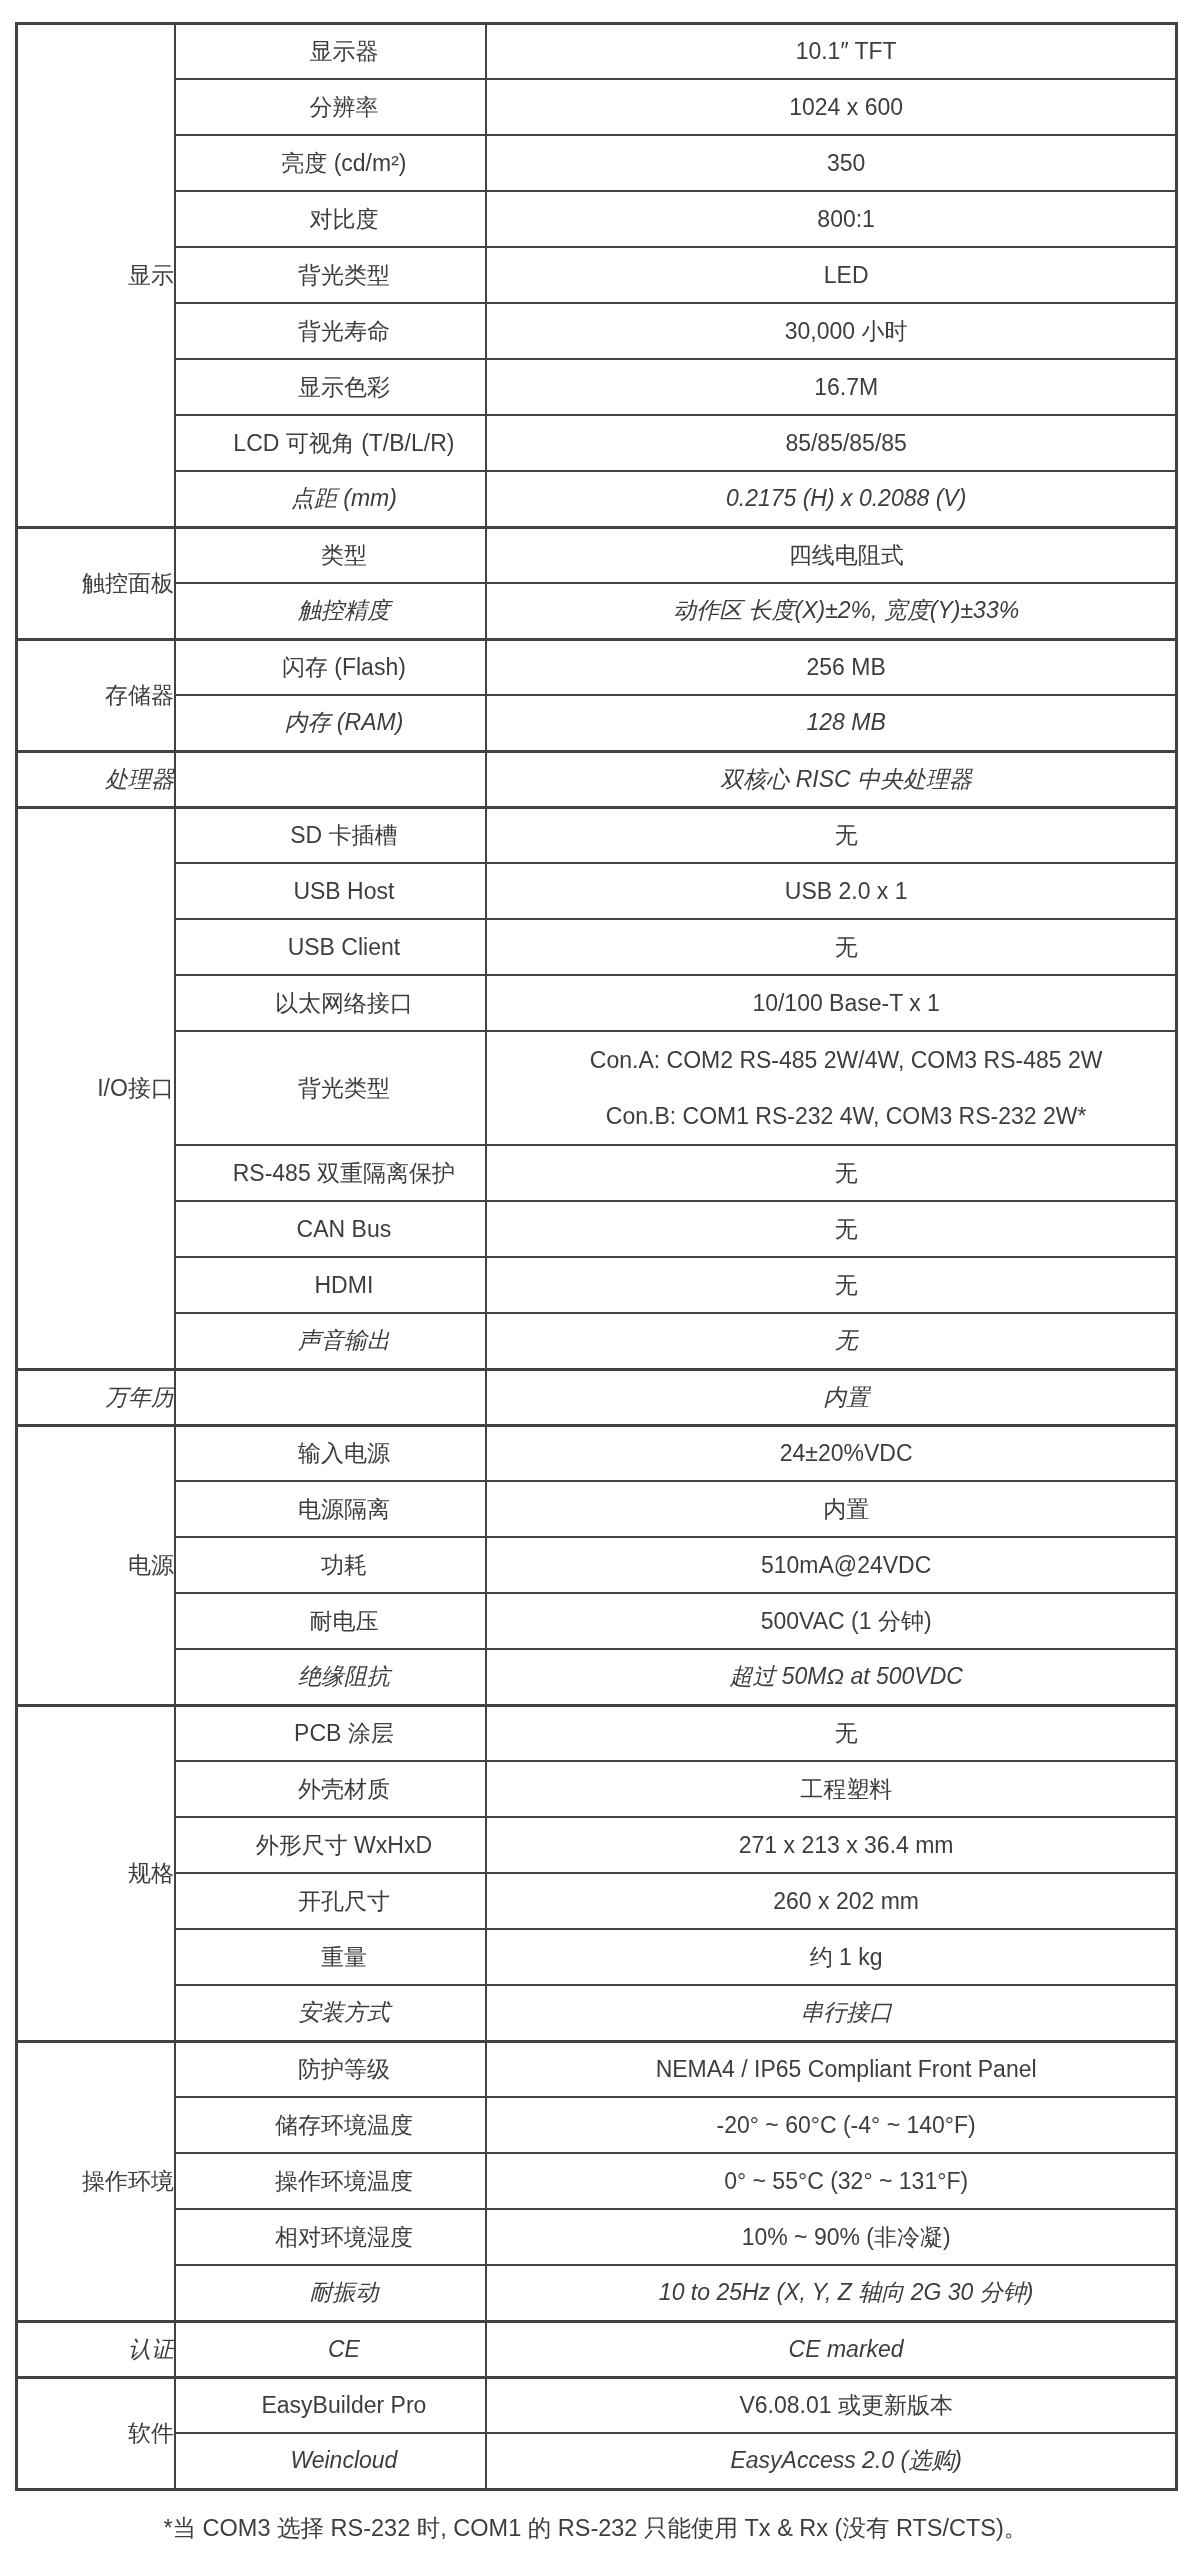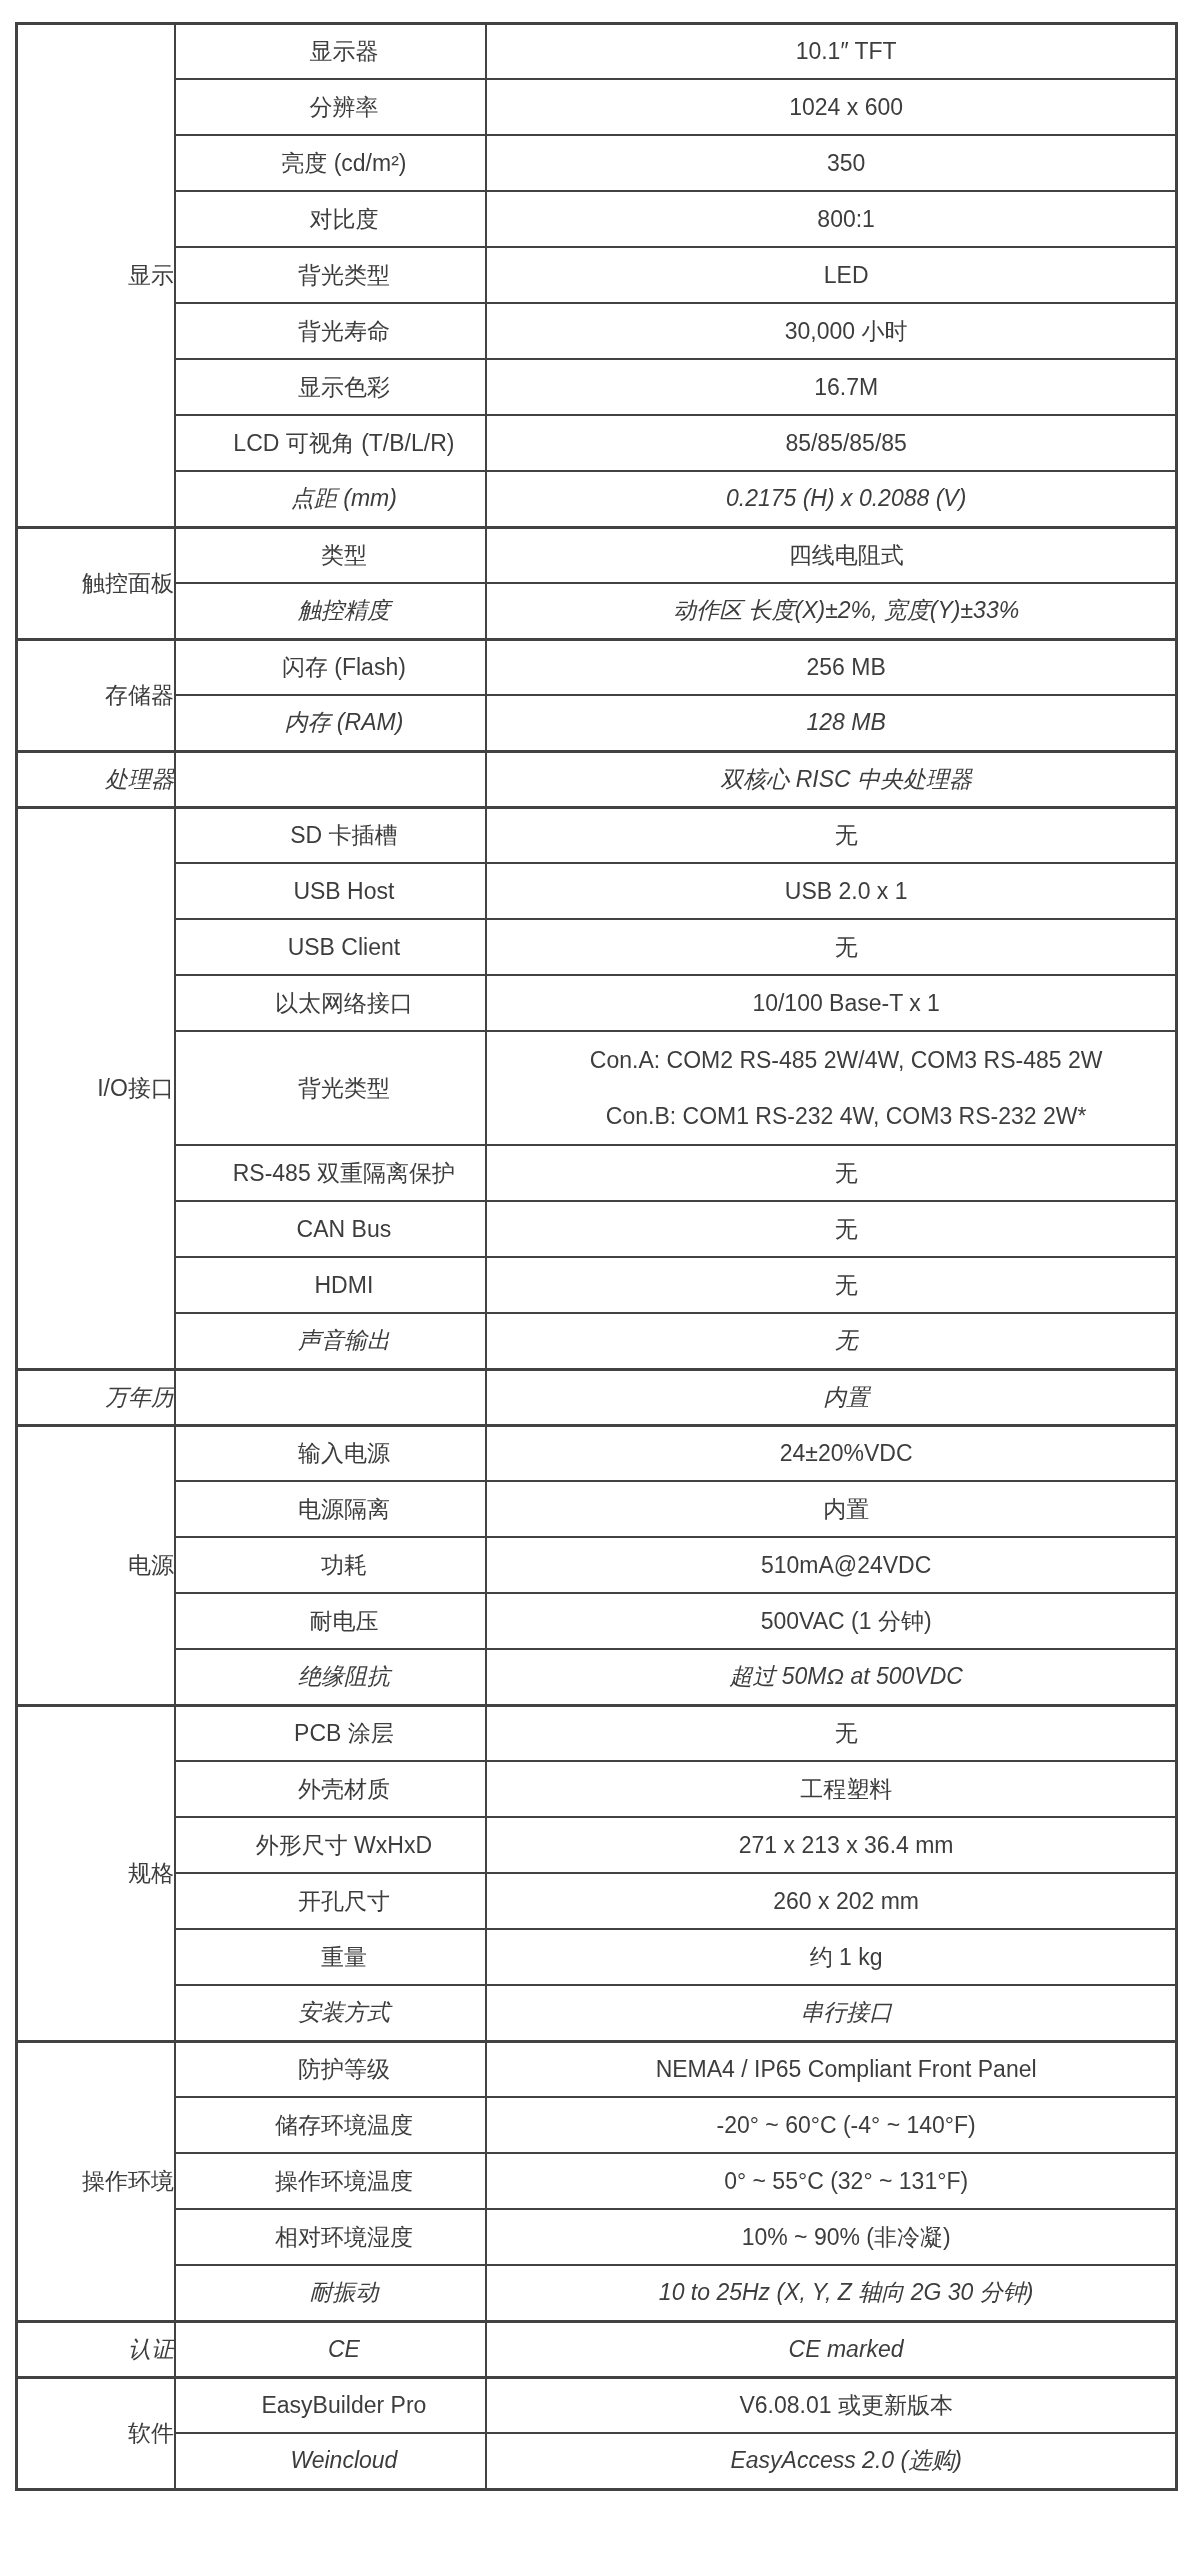--- a/index.html
+++ b/index.html
@@ -264,14 +264,15 @@
           <td class="cat" rowspan="2">软件</td>
           <td class="name">EasyBuilder Pro</td>
           <td class="value">V6.08.01 或更新版本</td>
         </tr>
         <tr class="spec-row group-end">
           <td class="name">Weincloud</td>
           <td class="value">EasyAccess 2.0 (选购)</td>
         </tr>
       </tbody>
   </table>
+  <div class="footnote">*当 COM3 选择 RS-232 时, COM1 的 RS-232 只能使用 Tx &amp; Rx (没有 RTS/CTS)。</div>
 </div>
 
 
 </body></html>

